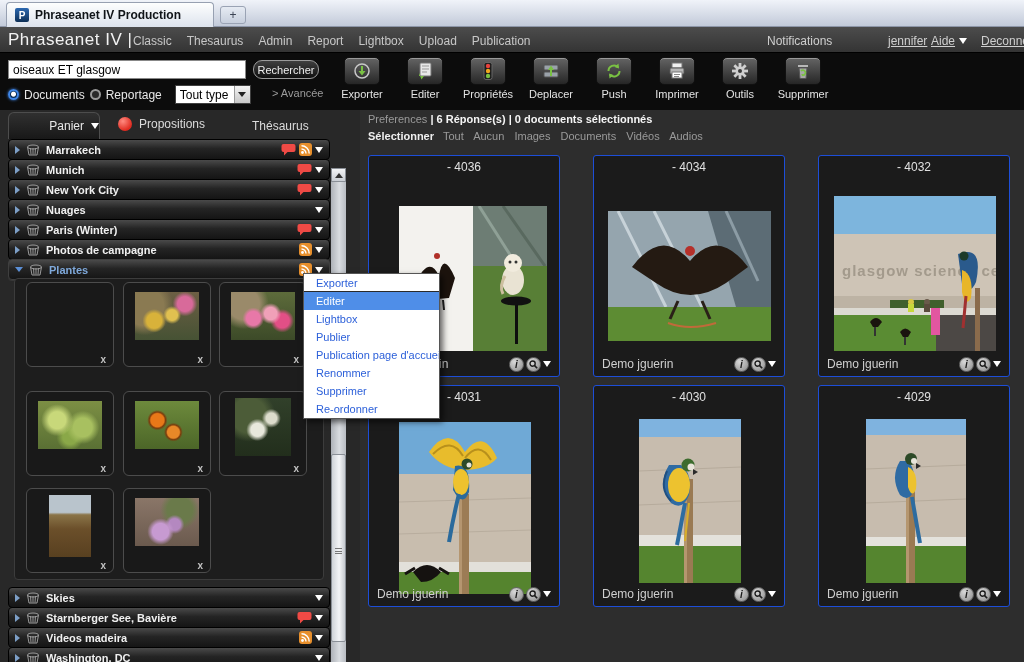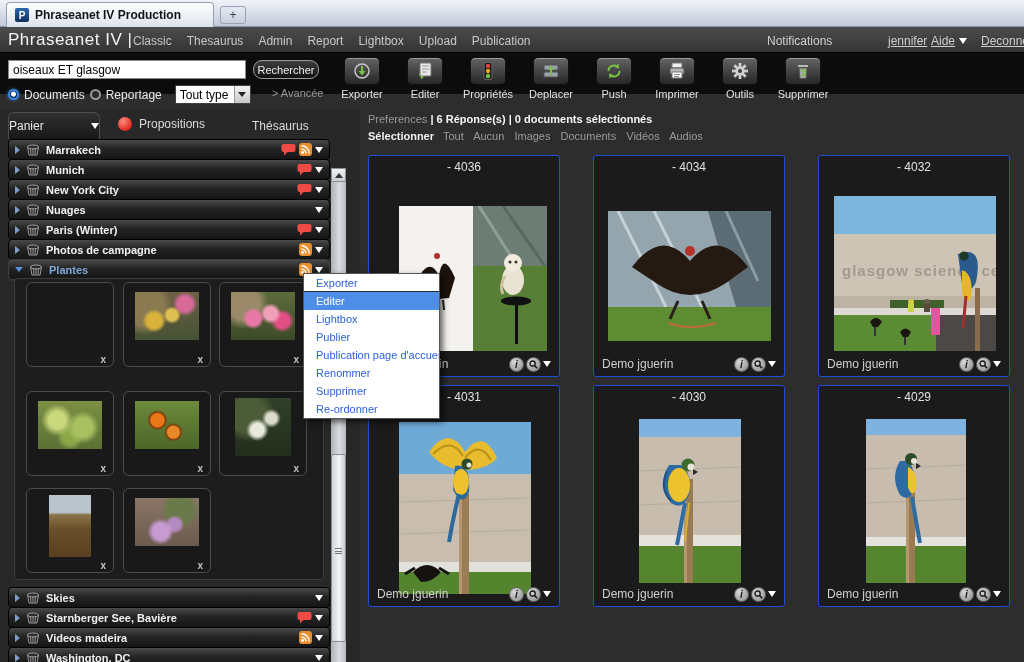--- a/index.html
+++ b/index.html
@@ -17,42 +17,42 @@
   .nav{position:absolute;left:0;top:27px;width:1024px;height:26px;background:linear-gradient(#4c4c4c,#343434);border-bottom:1px solid #000;overflow:hidden;}
   .brand{position:absolute;left:8px;top:3px;font-size:17px;color:#f2f2f2;letter-spacing:.5px;}
   .nav-items{position:absolute;left:133px;top:7px;display:flex;gap:15px;}
   .nav-item{font-size:12px;color:#c7c7c7;white-space:nowrap;}
   .nav-notif{position:absolute;left:767px;top:7px;font-size:12px;color:#cfcfcf;}
   .nav-user{position:absolute;left:888px;top:7px;font-size:12px;color:#cfcfcf;text-decoration:underline;}
   .nav-aide{position:absolute;left:931px;top:7px;font-size:12px;color:#cfcfcf;text-decoration:underline;display:flex;align-items:center;gap:4px;}
   .nav-logout{position:absolute;left:981px;top:7px;font-size:12px;color:#cfcfcf;text-decoration:underline;white-space:nowrap;}
 
   
-  .band{position:absolute;left:0;top:53px;width:1024px;height:41px;background:#0c0c0c;}
+  .band{position:absolute;left:0;top:53px;width:1024px;height:57px;background:#0c0c0c;}
   .search-input{position:absolute;left:8px;top:7px;width:238px;height:19px;border:1px solid #888;background:#fff;color:#000;font-size:12px;padding:0 4px;}
   .btn-search{position:absolute;left:253px;top:7px;width:66px;height:19px;border:1px solid #9a9a9a;border-radius:9px;background:linear-gradient(#3f3f3f,#101010);color:#eee;font-size:11px;font-weight:normal;display:flex;align-items:center;justify-content:center;}
   .radio-row{position:absolute;left:8px;top:32px;display:flex;align-items:center;gap:5px;}
   .radio{width:11px;height:11px;border-radius:50%;}
   .radio.on{border:2px solid #3f86e8;background:radial-gradient(circle at 50% 45%,#fff 0 2px,#0a2c52 3px);box-shadow:0 0 3px #3f86e8;}
   .radio.off{border:2px solid #9a9a9a;background:#2a2a2a;}
   .radio-label{font-size:12px;color:#e8e8e8;}
   .typesel{margin-left:8px;width:76px;height:19px;background:#fff;border:1px solid #404040;display:flex;align-items:center;}
   .typesel-val{flex:1;font-size:12px;color:#000;padding-left:4px;white-space:nowrap;}
   .typesel-btn{width:16px;height:100%;background:linear-gradient(#f4f4f4,#c8c8c8);border-left:1px solid #999;display:flex;align-items:center;justify-content:center;}
   .adv{position:absolute;left:272px;top:34px;font-size:11px;color:#9c9c9c;white-space:nowrap;}
 
   
   .toolbar{position:absolute;left:333px;top:1px;display:flex;gap:5px;}
   .tool{width:58px;display:flex;flex-direction:column;align-items:center;padding-top:3px;}
   .tool-icon{width:36px;height:28px;border-radius:5px;background:linear-gradient(#646464,#262626);border:1px solid #111;box-shadow:inset 0 1px 0 rgba(255,255,255,.35);display:flex;align-items:center;justify-content:center;}
   .tool-label{margin-top:3px;font-size:11px;color:#e3e3e3;white-space:nowrap;}
 
   
   .sidebar{position:absolute;left:0;top:110px;width:360px;height:552px;background:#282828;}
-  .tab-panier{position:absolute;left:8px;top:2px;width:92px;height:27px;background:linear-gradient(#303030,#181818);border:1px solid #4d4d4d;border-bottom:none;border-radius:6px 6px 0 0;display:flex;align-items:center;justify-content:space-between;gap:7px;color:#e8e8e8;font-size:12px;}
+  .tab-panier{position:absolute;left:8px;top:2px;width:92px;height:27px;background:linear-gradient(#303030,#181818);border:1px solid #4d4d4d;border-bottom:none;border-radius:6px 6px 0 0;display:flex;align-items:center;justify-content:flex-end;gap:7px;color:#e8e8e8;font-size:12px;}
   .tab-prop{position:absolute;left:118px;top:7px;display:flex;align-items:center;gap:7px;color:#dcdcdc;font-size:12px;}
   .reddot{width:14px;height:14px;border-radius:50%;background:radial-gradient(circle at 35% 30%,#ff8a80,#e02b20 70%);}
   .tab-thes{position:absolute;left:252px;top:9px;color:#dcdcdc;font-size:12px;}
   .tree{position:absolute;left:0;top:29px;width:360px;height:523px;}
   .trow{position:absolute;left:8px;width:322px;height:21px;border:1px solid #000;border-radius:4px;background:linear-gradient(#4a4a4a,#242424 45%,#151515);box-shadow:0 1px 0 rgba(255,255,255,.07);display:flex;align-items:center;gap:6px;padding:0 6px;}
   .exp-r{width:0;height:0;border-left:5px solid #7d9fc7;border-top:4px solid transparent;border-bottom:4px solid transparent;}
   .exp-d{width:0;height:0;border-top:5px solid #5b8fd6;border-left:4px solid transparent;border-right:4px solid transparent;}
   .trow-label{font-size:11px;font-weight:bold;color:#f0f0f0;white-space:nowrap;}
   .trow-label.sel{color:#7fa9db;}
   .ricons{margin-left:auto;display:flex;align-items:center;gap:3px;}

